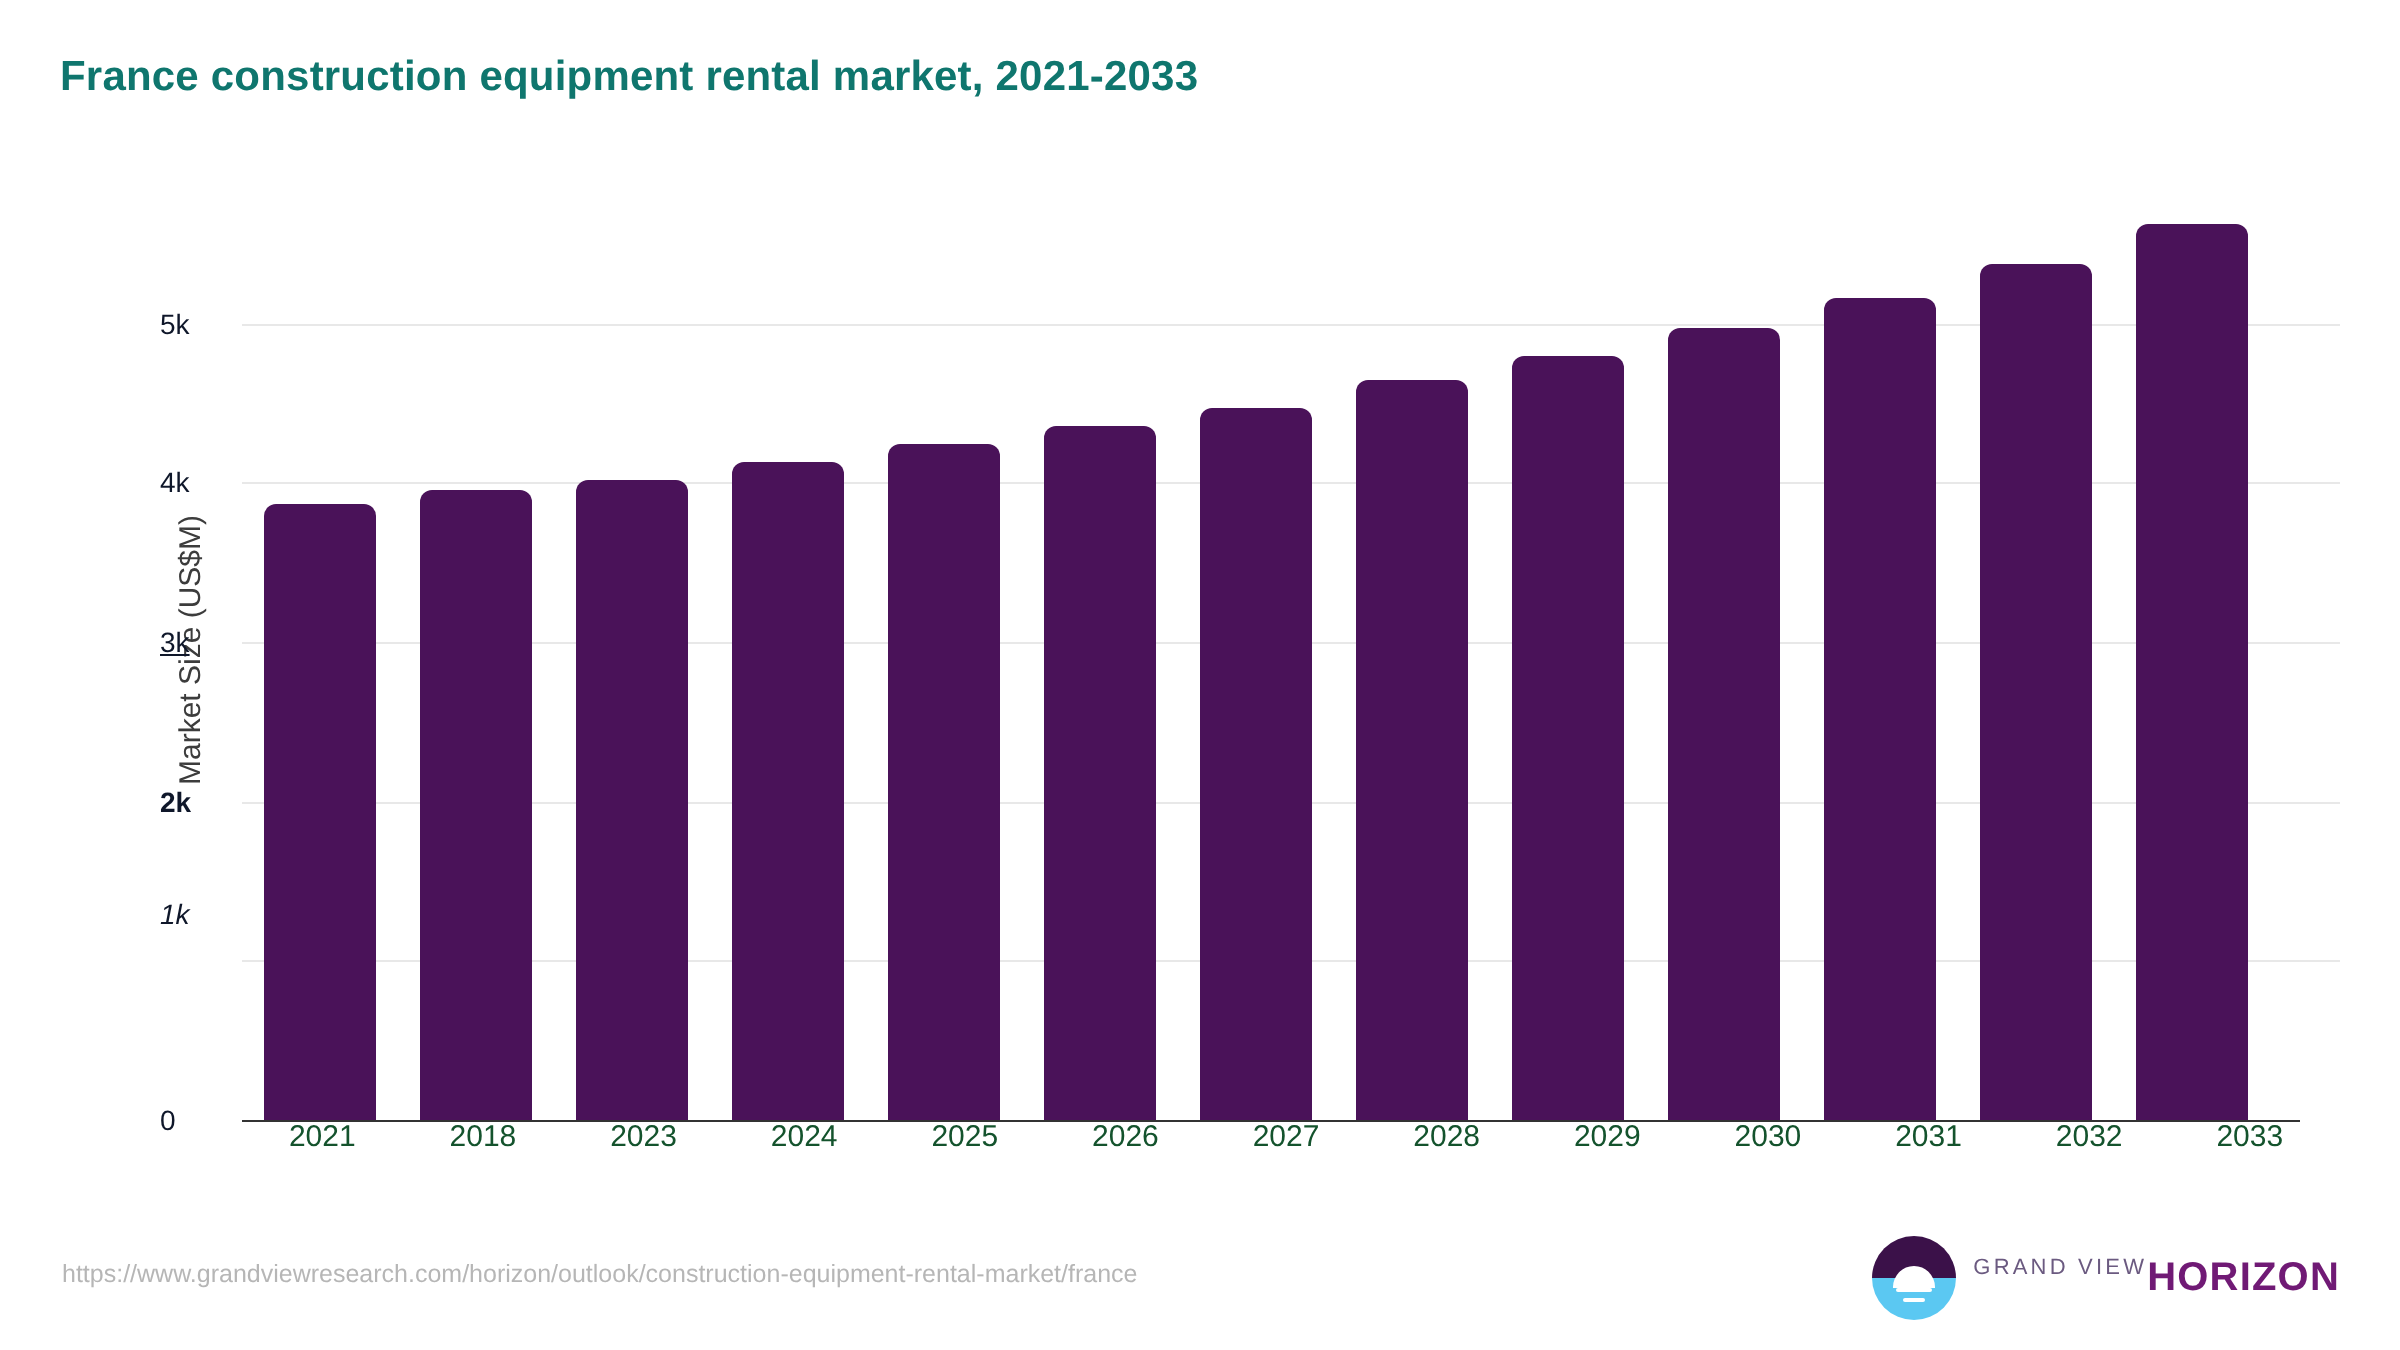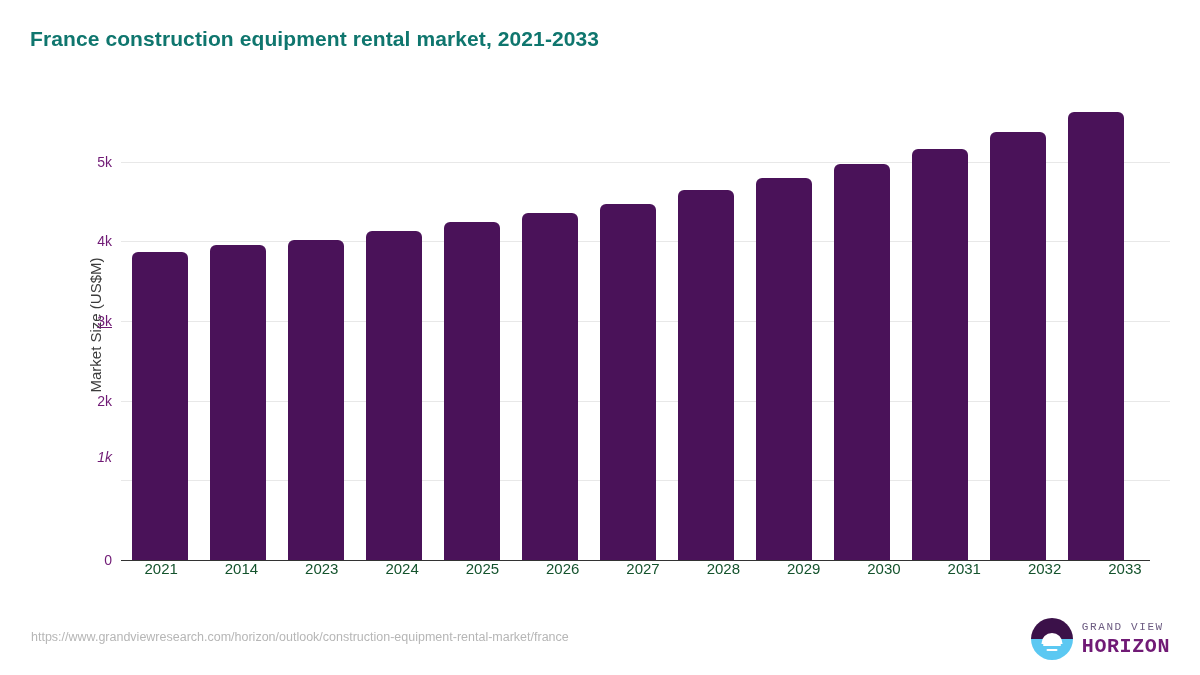--- a/index.html
+++ b/index.html
@@ -49,23 +49,22 @@
     background: #e8e8e8;
   }
   .gridline.zero {
     background: #333333;
     left: 41px;
     right: 20px;
   }
   .ytick {
     position: absolute;
     left: 0; width: 32px;
-    text-align: right;
     font-size: 14px;
-    color: #701a75;
+    color: #0f172a;
     transform: translateY(-50%);
   }
   .bars {
     position: absolute;
     left: 41px; right: 35px;
     top: 0; bottom: 0;
     display: flex;
     align-items: flex-end;
     justify-content: space-between;
   }
@@ -130,21 +129,21 @@
   .logo-bar1, .logo-bar2 {
     position: absolute;
     left: 50%;
     transform: translateX(-50%);
     background: #ffffff;
     height: 2.6px;
     border-radius: 2px;
   }
   .logo-bar1 { width: 18px; top: 61%; }
   .logo-bar2 { width: 11px; top: 73%; }
-  .logo-text { display: flex; flex-direction: column; line-height: 1; font-family: Liberation Mono, monospace; }
+  .logo-text { display: flex; line-height: 1; }
   .logo-top {
     font-size: 11px;
     letter-spacing: 1.6px;
     color: #6b5a80;
     margin-bottom: 4px;
   }
   .logo-bottom {
     font-size: 20px;
     font-weight: bold;
     letter-spacing: 0.6px;
@@ -159,21 +158,21 @@
   <div class="chart-title">France construction equipment rental market, 2021-2033</div>
 
   <div class="plot-area">
     <div class="y-axis-title">Market Size (US$M)</div>
     <div class="gridlines">
         <div class="gridline zero" style="top: 470px;"></div>
         <div class="ytick" style="top: 470px;">0</div>
         <div class="gridline" style="top: 390.339px;"></div>
         <div class="ytick" style="top: 367px; font-style: italic;">1k</div>
         <div class="gridline" style="top: 310.678px;"></div>
-        <div class="ytick" style="top: 310.678px;">2k</div>
+        <div class="ytick" style="top: 310.678px; font-weight: bold;">2k</div>
         <div class="gridline" style="top: 231.017px;"></div>
         <div class="ytick" style="top: 231.017px; text-decoration: underline;">3k</div>
         <div class="gridline" style="top: 151.356px;"></div>
         <div class="ytick" style="top: 151.356px;">4k</div>
         <div class="gridline" style="top: 71.6949px;"></div>
         <div class="ytick" style="top: 71.6949px;">5k</div>
       </div>
     <div class="bars">
         <div class="bar-slot">
           <div class="bar" title="2021: 3870" style="height: 308.288px; background: rgb(74, 18, 89);"></div>
@@ -212,21 +211,21 @@
           <div class="bar" title="2032: 5370" style="height: 427.78px; background: rgb(74, 18, 89);"></div>
         </div>
         <div class="bar-slot">
           <div class="bar" title="2033: 5620" style="height: 447.695px; background: rgb(74, 18, 89);"></div>
         </div>
       </div>
   </div>
 
   <div class="xlabels">
       <div class="xlabel">2021</div>
-      <div class="xlabel">2014</div>
+      <div class="xlabel">2018</div>
       <div class="xlabel">2023</div>
       <div class="xlabel">2024</div>
       <div class="xlabel">2025</div>
       <div class="xlabel">2026</div>
       <div class="xlabel">2027</div>
       <div class="xlabel">2028</div>
       <div class="xlabel">2029</div>
       <div class="xlabel">2030</div>
       <div class="xlabel">2031</div>
       <div class="xlabel">2032</div>

